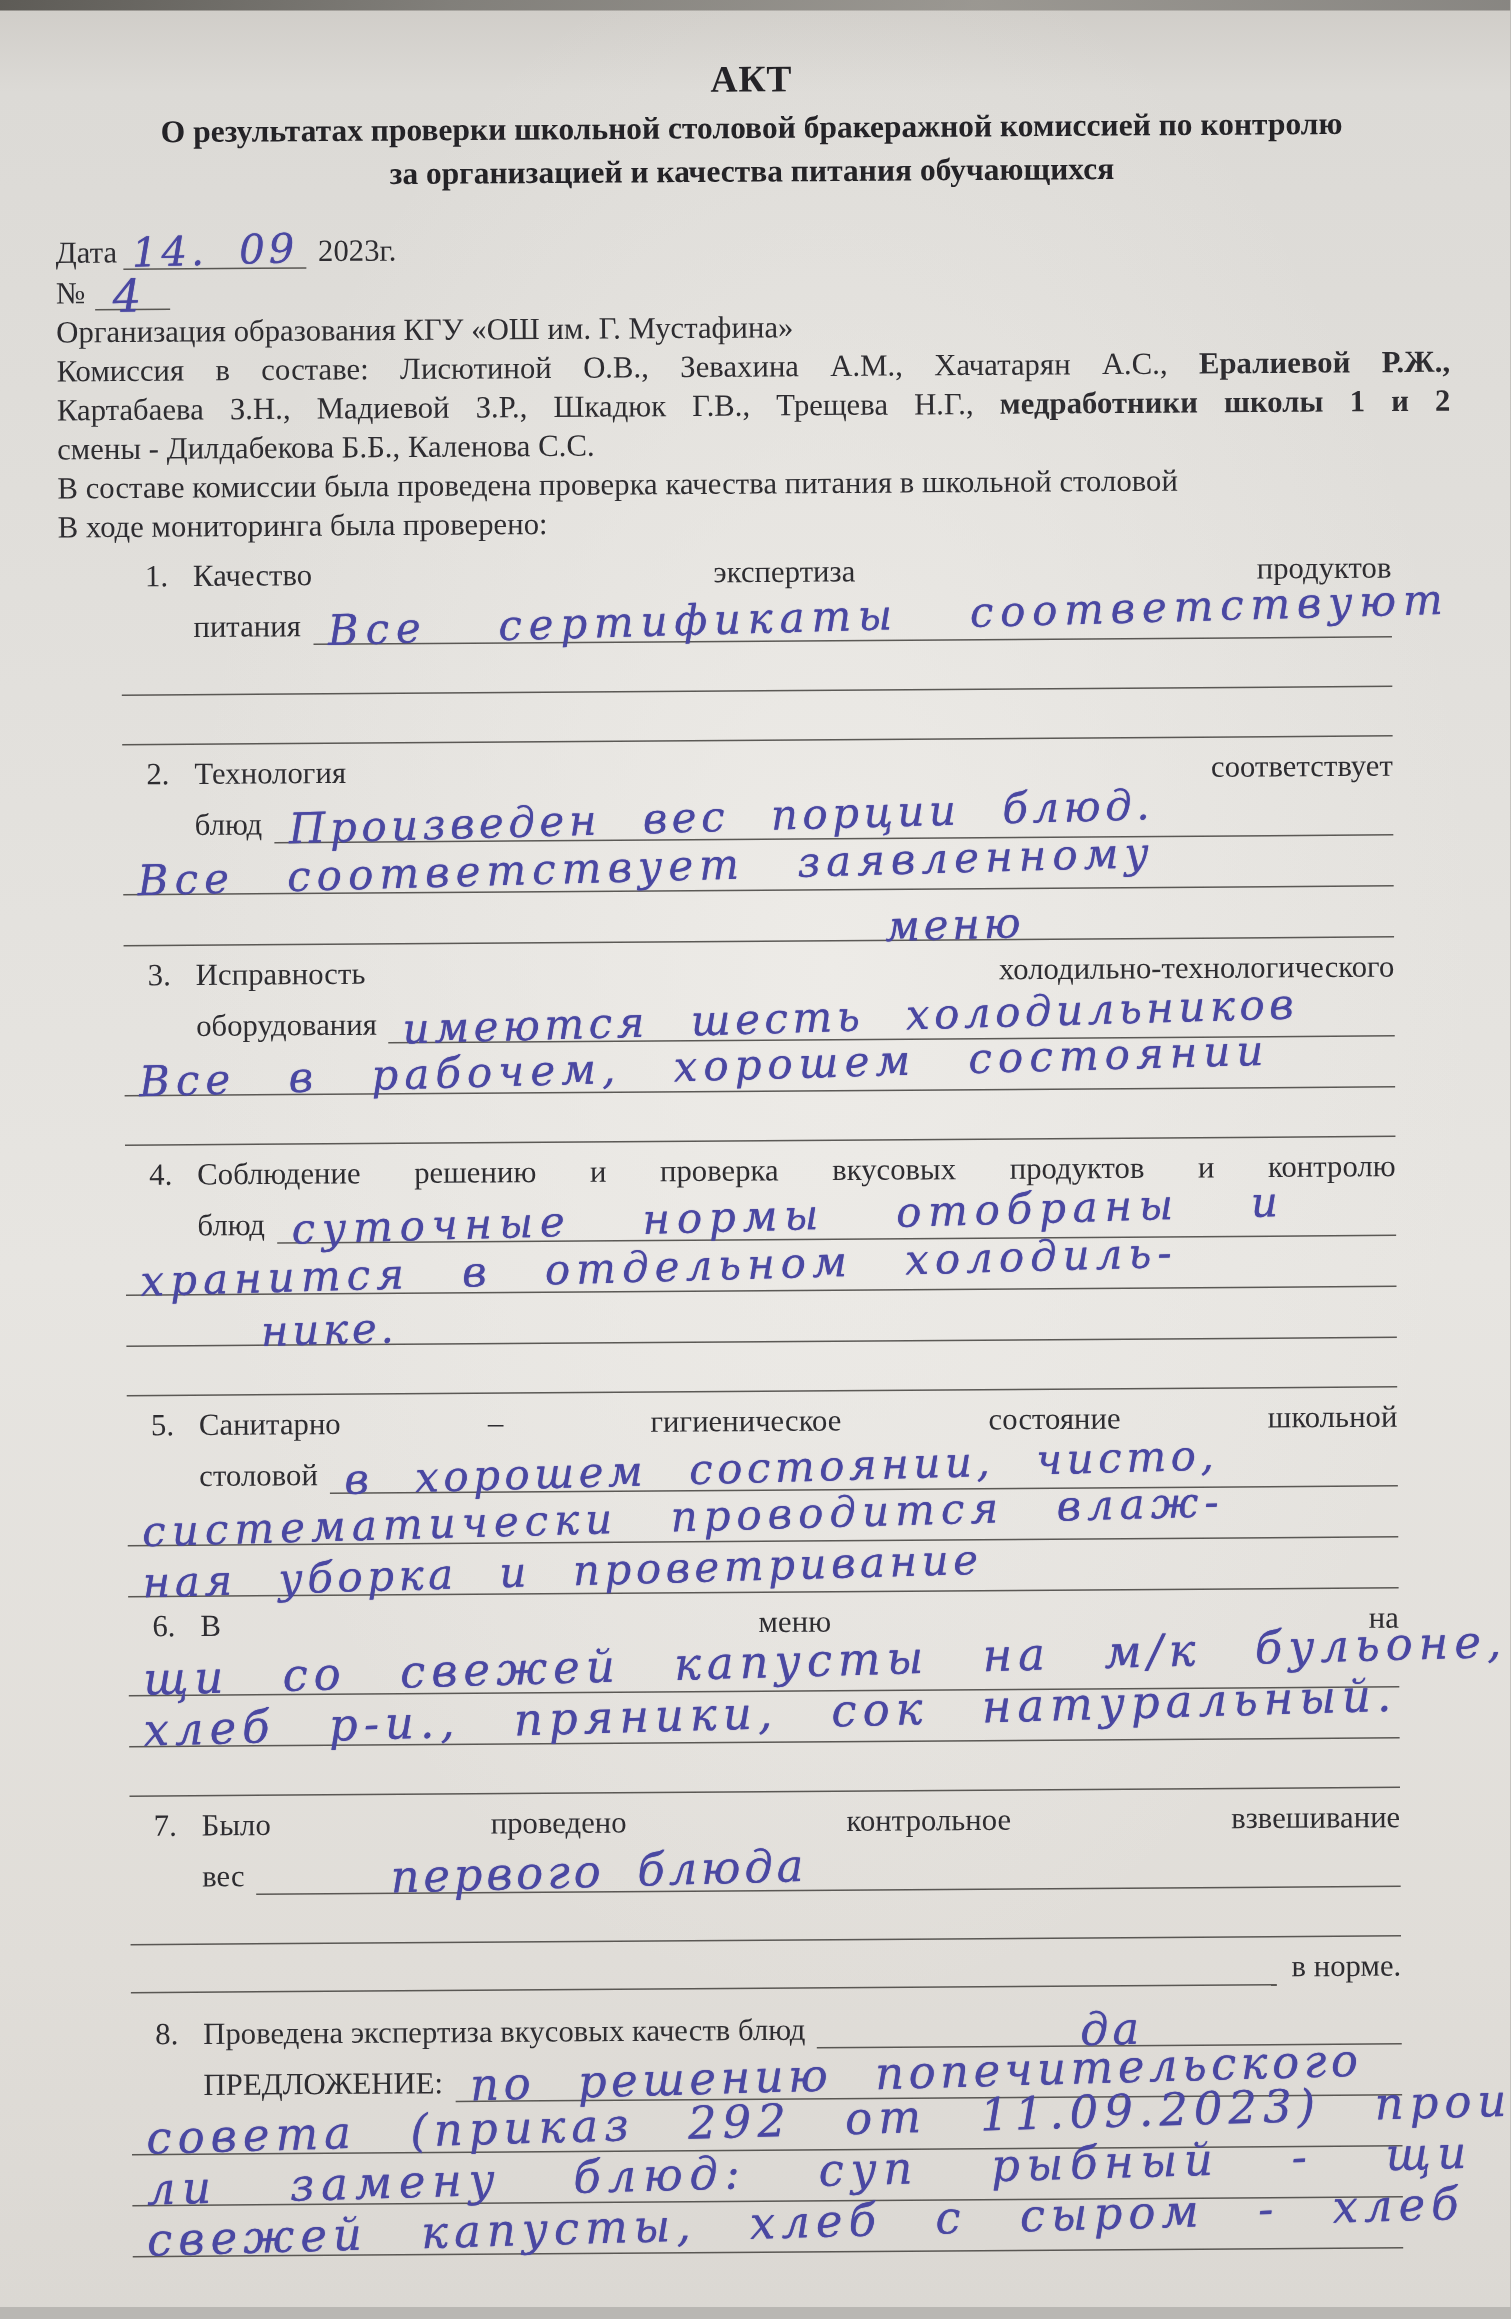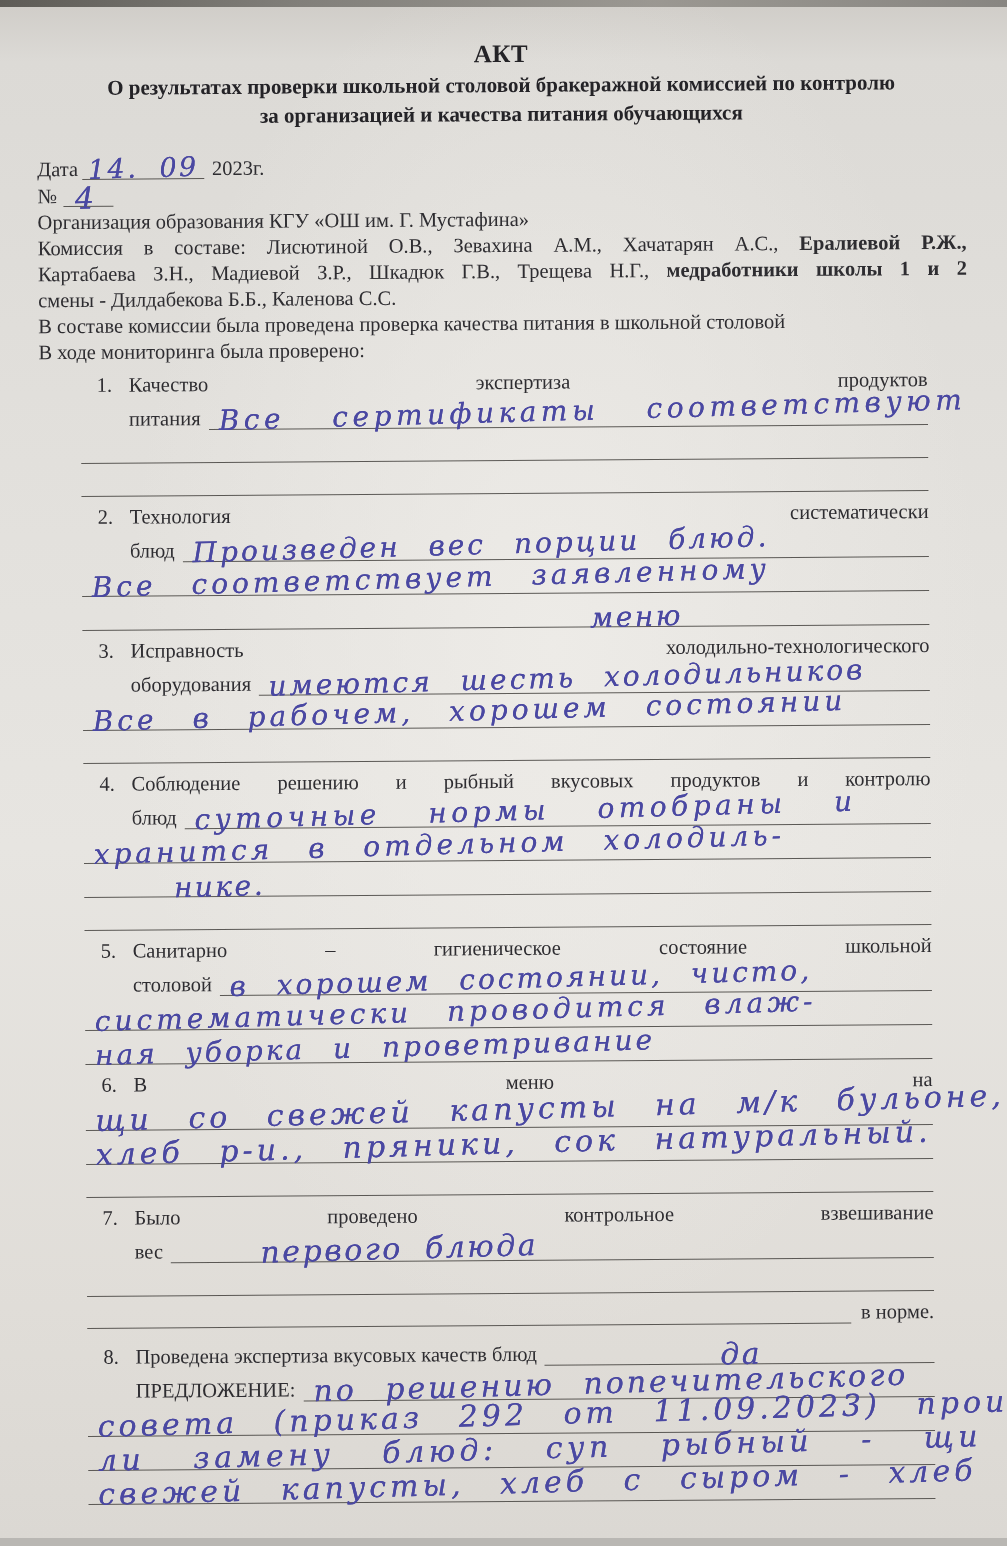--- a/index.html
+++ b/index.html
@@ -113,21 +113,21 @@
       </div>
       <div class="blank-row ext"></div>
       <div class="blank-row ext"></div>
     </div>
 
     <div class="item">
       <div class="first-row">
         <span class="inum">2.</span>
         <span class="spread">
           <span>Технология</span>
-          <span>систематически</span>
+          <span>соответствует</span>
         </span>
       </div>
       <div class="hw-row">
         <span class="rlabel">блюд</span>
         <span class="rfill">
           <span class="hw wide">Произведен вес порции блюд.</span>
         </span>
       </div>
       <div class="hw-row ext">
         <span class="rfill">
@@ -163,21 +163,21 @@
       <div class="blank-row ext"></div>
     </div>
 
     <div class="item">
       <div class="first-row">
         <span class="inum">4.</span>
         <span class="spread">
           <span>Соблюдение</span>
           <span>решению</span>
           <span>и</span>
-          <span>рыбный</span>
+          <span>проверка</span>
           <span>вкусовых</span>
           <span>продуктов</span>
           <span>и</span>
           <span>контролю</span>
         </span>
       </div>
       <div class="hw-row">
         <span class="rlabel">блюд</span>
         <span class="rfill">
           <span class="hw stretch">суточные нормы отобраны и</span>

